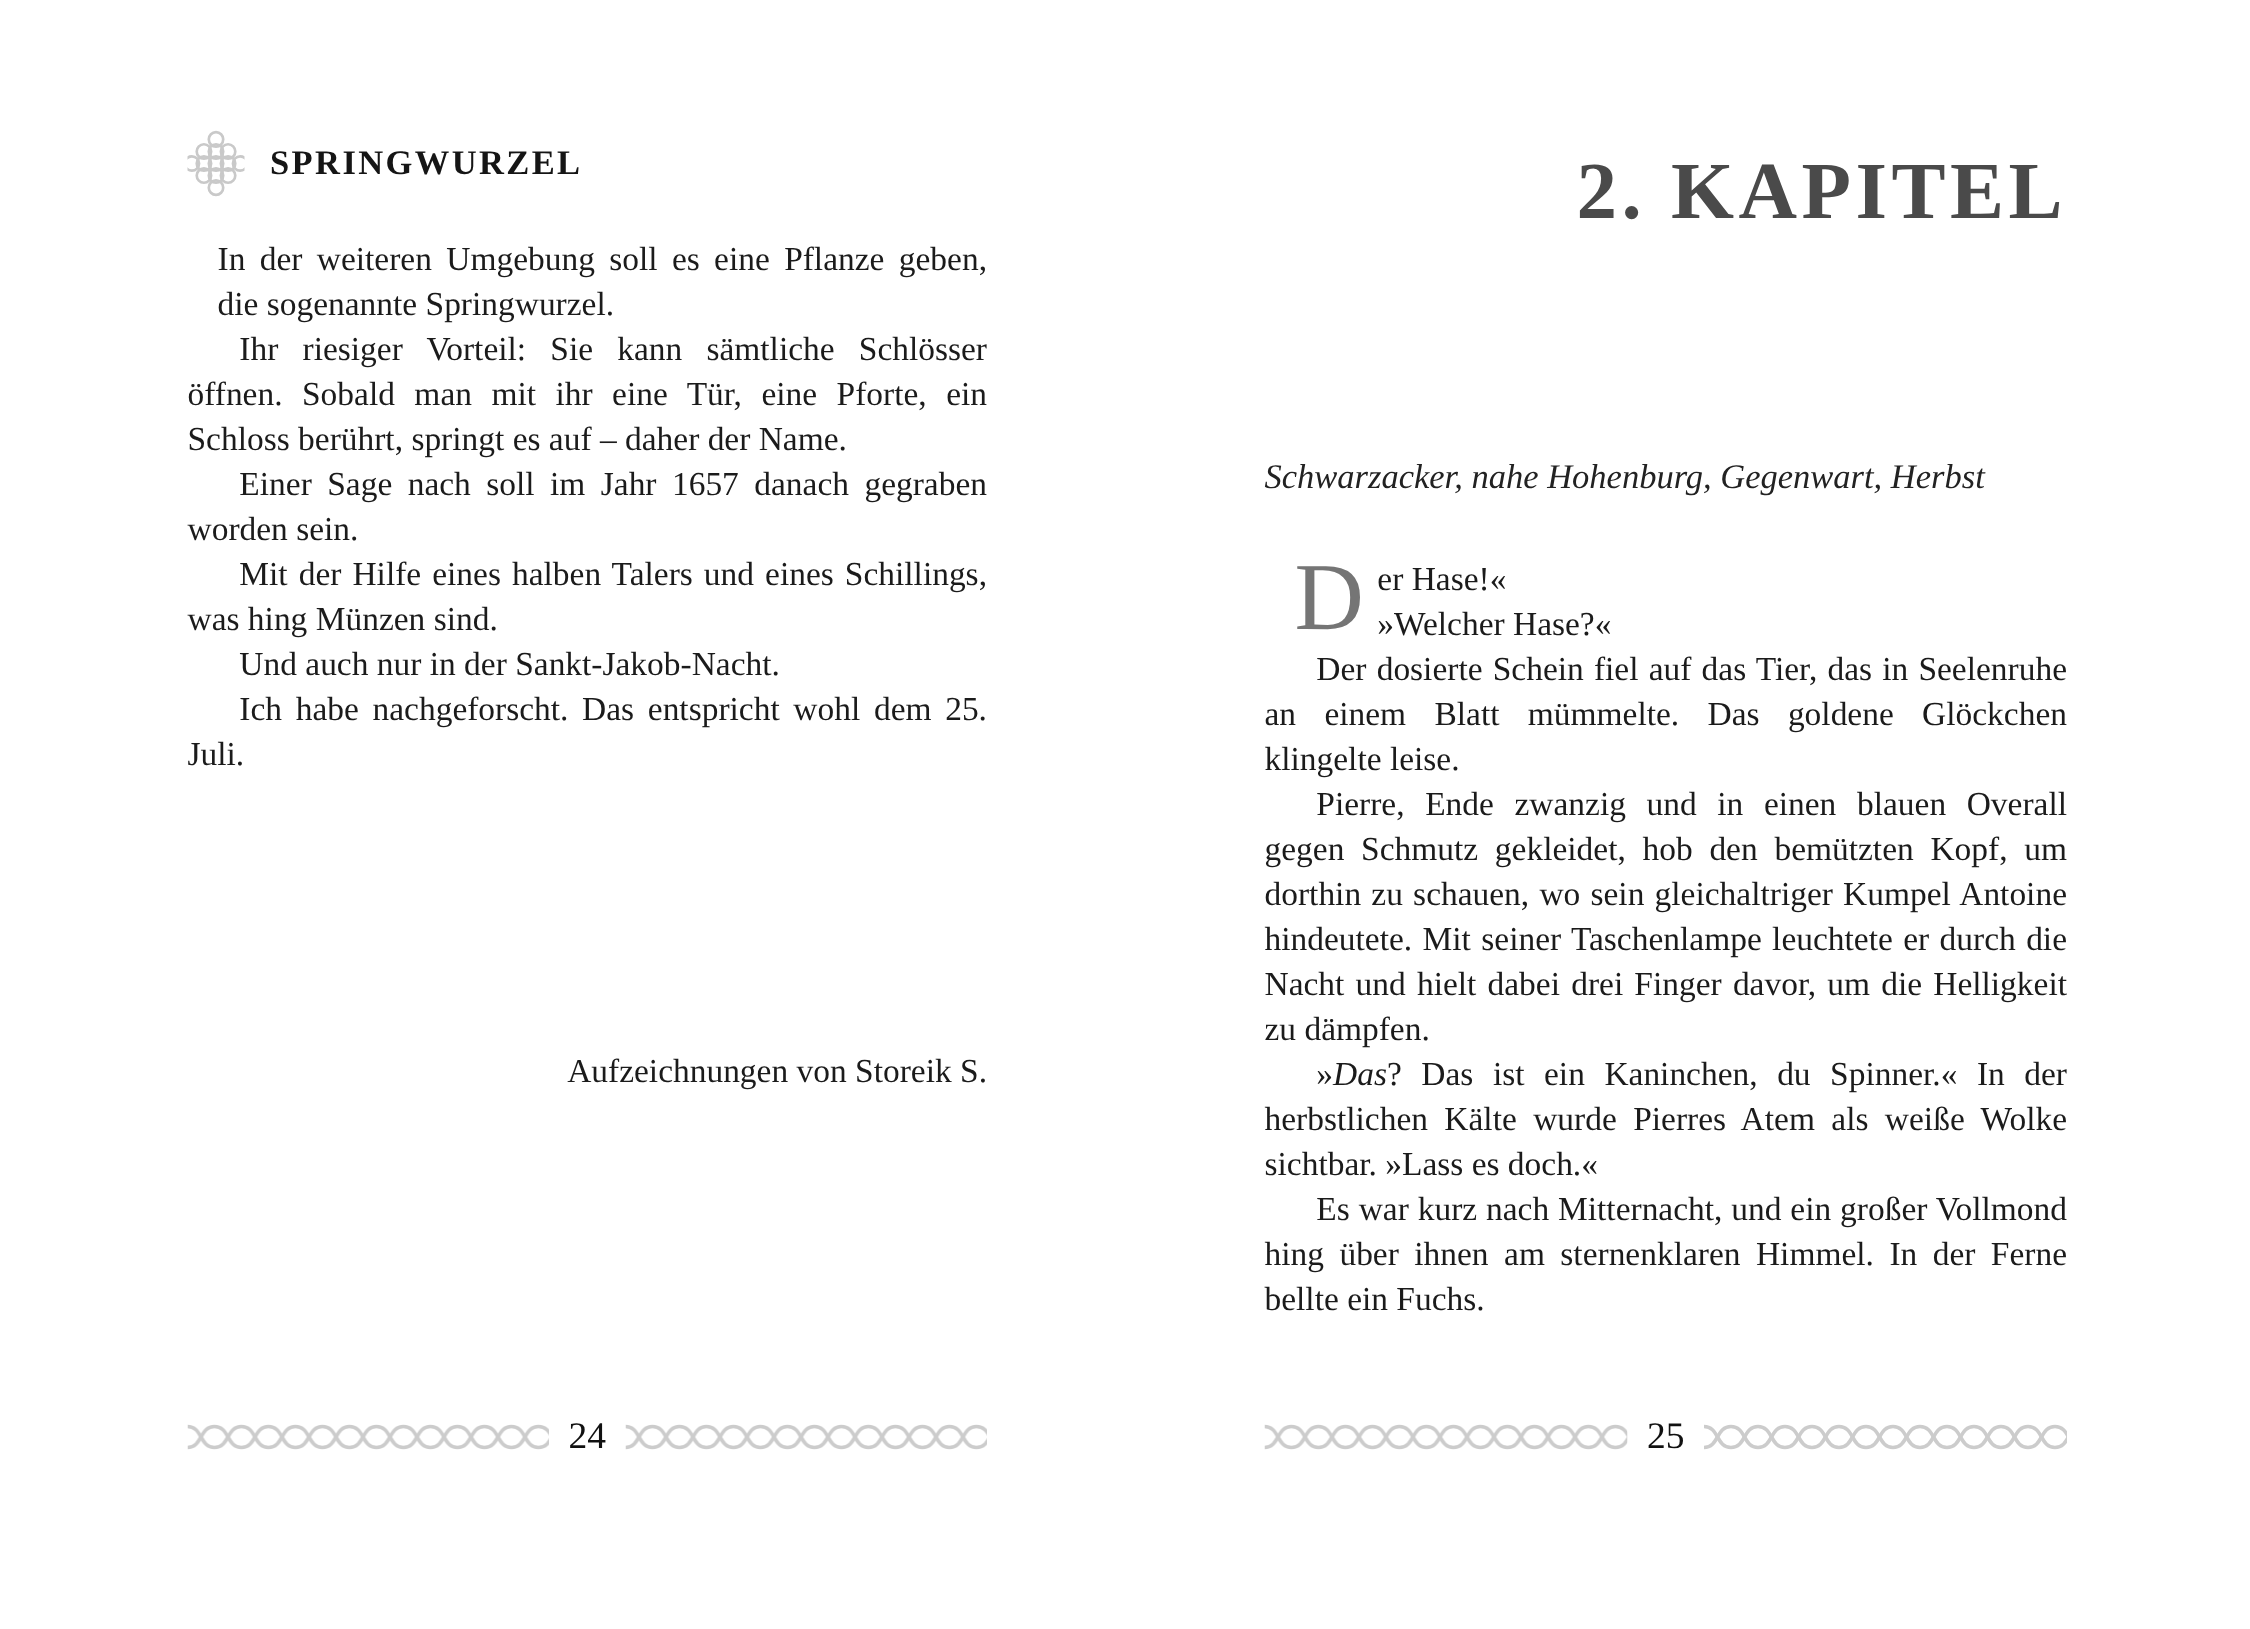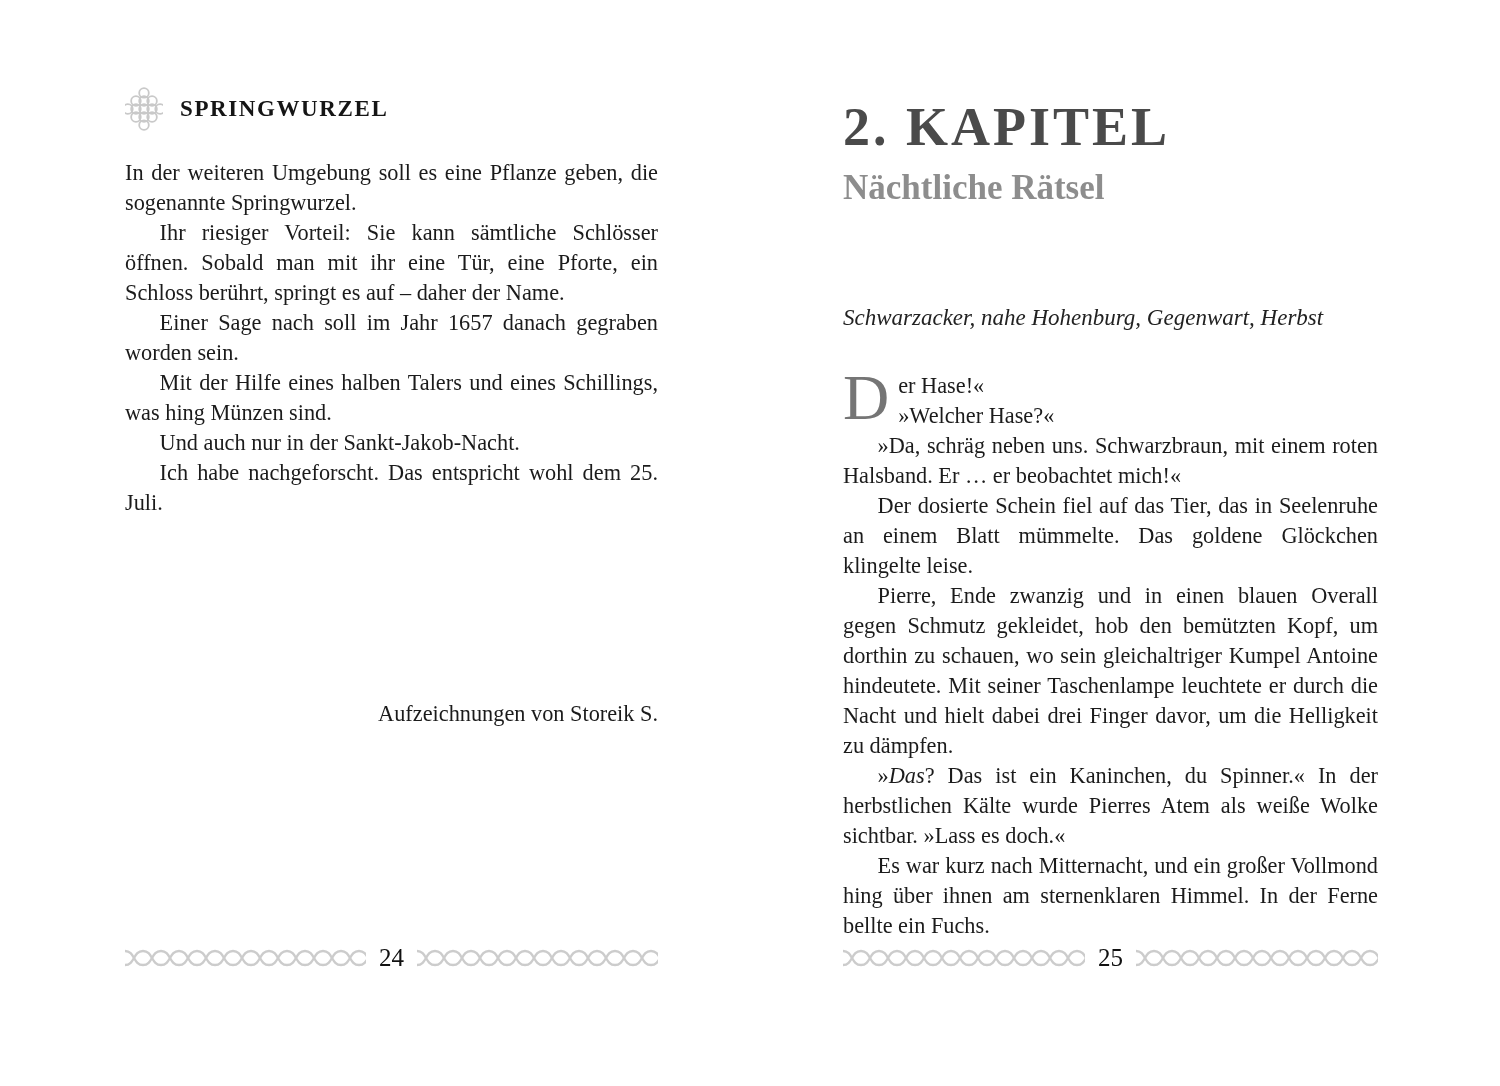--- a/index.html
+++ b/index.html
@@ -30,36 +30,36 @@
 
   
   .body-text {
     position: absolute; left: 0; right: 0;
     font-size: 22.3px; line-height: 30px;
     text-align: justify;
   }
   .body-left  { top: 158px; }
   .body-right { top: 371px; }
   .para { margin: 0; text-indent: 1.55em; }
-  .para.first { text-indent: 0; }
+  .para.first { text-indent: 0; margin-left: 20px; }
 
   .dropcap {
     float: left;
     font-size: 64px; line-height: 50px; height: 56px;
     padding: 2px 9px 0 0;
     color: #757575;
   }
 
   .attribution {
     position: absolute; top: 701px; right: 0;
     font-size: 22.3px; text-align: center;
   }
 
   
-  .chapter-head { position: absolute; top: 96px; left: 0; right: 0; text-align: left; }
+  .chapter-head { position: absolute; top: 96px; left: 0; right: 0; text-align: right; }
   .chapter-title {
     font-size: 54px; font-weight: bold; letter-spacing: 3px;
     color: #4a4a4a;
   }
   .chapter-subtitle {
     margin-top: 10px;
     font-size: 35px; font-weight: bold; color: #8d8d8d;
   }
   .scene-line {
     position: absolute; top: 305px; left: 0; right: 0;
@@ -133,28 +133,26 @@
       <svg class="braid" preserveAspectRatio="none">
         <rect x="0" y="0" width="100%" height="24" fill="url(#braidPat)"></rect>
       </svg>
     </footer>
   </section>
 
   <section class="page page-right">
 
     <header class="chapter-head">
       <div class="chapter-title">2. KAPITEL</div>
-      <div class="chapter-subtitle">Nächtliche Rätsel</div>
     </header>
 
     <div class="scene-line">Schwarzacker, nahe Hohenburg, Gegenwart, Herbst</div>
 
     <div class="body-text body-right">
       <p class="para first"><span class="dropcap">D</span><span>er Hase!«</span><br><span>»Welcher Hase?«</span></p>
-      <p class="para">»Da, schräg neben uns. Schwarzbraun, mit einem roten Halsband. Er … er beobachtet mich!«</p>
       <p class="para">Der dosierte Schein fiel auf das Tier, das in Seelenruhe an einem Blatt mümmelte. Das goldene Glöckchen klingelte leise.</p>
       <p class="para">Pierre, Ende zwanzig und in einen blauen Overall gegen Schmutz gekleidet, hob den bemützten Kopf, um dorthin zu schauen, wo sein gleichaltriger Kumpel Antoine hindeutete. Mit seiner Taschenlampe leuchtete er durch die Nacht und hielt dabei drei Finger davor, um die Helligkeit zu dämpfen.</p>
       <p class="para"><span>»</span><em>Das</em><span>? Das ist ein Kaninchen, du Spinner.« In der herbstlichen Kälte wurde Pierres Atem als weiße Wolke sichtbar. »Lass es doch.«</span></p>
       <p class="para">Es war kurz nach Mitternacht, und ein großer Vollmond hing über ihnen am sternenklaren Himmel. In der Ferne bellte ein Fuchs.</p>
     </div>
 
     <footer class="page-footer">
       <svg class="braid" preserveAspectRatio="none">
         <rect x="0" y="0" width="100%" height="24" fill="url(#braidPat)"></rect>
       </svg>

